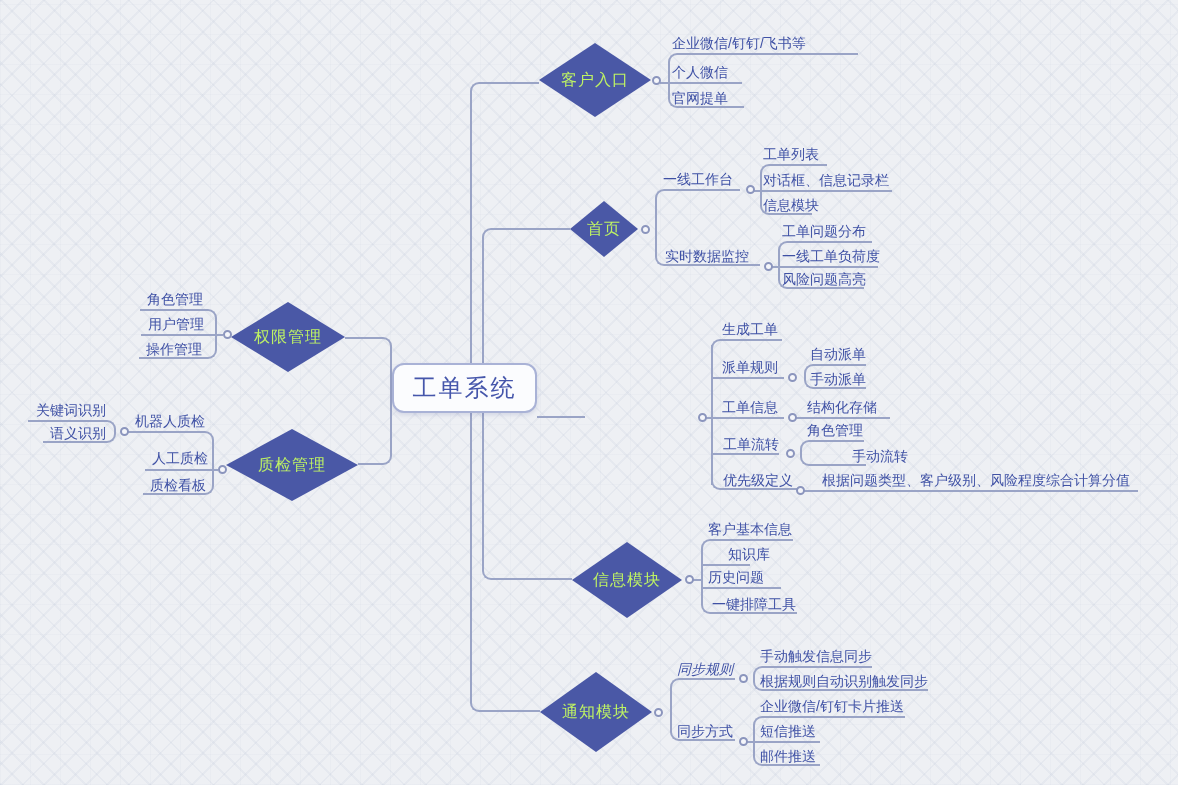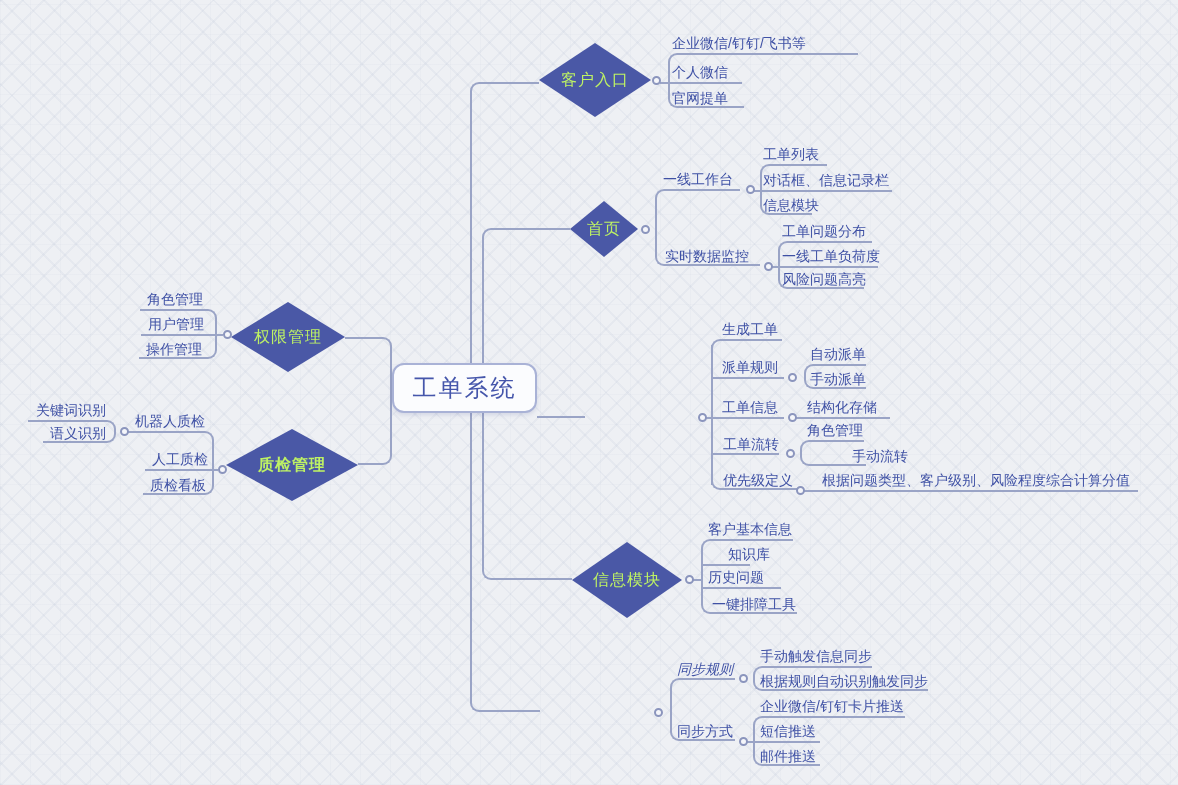--- a/index.html
+++ b/index.html
@@ -128,20 +128,21 @@
   <div class="hl" style="left:693px;top:579px;width:8px;"></div>
   <div class="el el-tl" style="left:701px;top:539px;width:92px;height:40px;"></div>
   <div class="hl" style="left:701px;top:564px;width:49px;"></div>
   <div class="hl" style="left:701px;top:587px;width:80px;"></div>
   <div class="el el-bl" style="left:701px;top:579px;width:96px;height:35px;"></div>
   <div class="t" style="left:708px;top:521px;">客户基本信息</div>
   <div class="t" style="left:708px;top:546px;margin-left:20px;">知识库</div>
   <div class="t" style="left:708px;top:569px;">历史问题</div>
   <div class="t" style="left:712px;top:596px;">一键排障工具</div>
 
+  <div class="diamond" style="left:540px;top:672px;width:112px;height:80px;">通知模块</div>
   <div class="dot" style="left:654px;top:708px;"></div>
   <div class="el el-tl" style="left:670px;top:678px;width:65px;height:34px;"></div>
   <div class="el el-bl" style="left:670px;top:712px;width:65px;height:29px;"></div>
 
   <div class="t" style="left:677px;top:661px;font-style:italic;">同步规则</div>
   <div class="dot" style="left:739px;top:674px;"></div>
   <div class="el el-tl" style="left:753px;top:666px;width:119px;height:12px;"></div>
   <div class="el el-bl" style="left:753px;top:678px;width:175px;height:13px;"></div>
   <div class="t" style="left:760px;top:648px;">手动触发信息同步</div>
   <div class="t" style="left:760px;top:673px;">根据规则自动识别触发同步</div>
@@ -157,29 +158,29 @@
 
   <div class="diamond" style="left:231px;top:302px;width:114px;height:70px;">权限管理</div>
   <div class="dot" style="left:223px;top:330px;"></div>
   <div class="el el-tr" style="left:140px;top:309px;width:77px;height:25px;"></div>
   <div class="hl" style="left:141px;top:334px;width:82px;"></div>
   <div class="el el-br" style="left:139px;top:334px;width:78px;height:25px;"></div>
   <div class="t" style="left:147px;top:291px;">角色管理</div>
   <div class="t" style="left:148px;top:316px;">用户管理</div>
   <div class="t" style="left:146px;top:341px;">操作管理</div>
 
-  <div class="diamond" style="left:226px;top:429px;width:132px;height:72px;font-weight:bold;">质检管理</div>
+  <div class="diamond" style="left:226px;top:429px;width:132px;height:72px;">质检管理</div>
   <div class="dot" style="left:218px;top:465px;"></div>
   <div class="el el-tr" style="left:128px;top:431px;width:86px;height:38px;"></div>
   <div class="hl" style="left:145px;top:469px;width:73px;"></div>
   <div class="el el-br" style="left:143px;top:469px;width:71px;height:26px;"></div>
 
   <div class="t" style="left:135px;top:413px;">机器人质检</div>
   <div class="dot" style="left:120px;top:427px;"></div>
   <div class="el el-tr" style="left:28px;top:420px;width:88px;height:11px;"></div>
   <div class="el el-br" style="left:43px;top:431px;width:73px;height:12px;"></div>
   <div class="t" style="left:36px;top:402px;">关键词识别</div>
   <div class="t" style="left:50px;top:425px;">语义识别</div>
 
-  <div class="t" style="left:152px;top:451px;">人工质检</div>
+  <div class="t" style="left:152px;top:451px;font-family:Liberation Mono, monospace;">人工质检</div>
   <div class="t" style="left:150px;top:477px;">质检看板</div>
 
 </div>
 
 </body></html>

